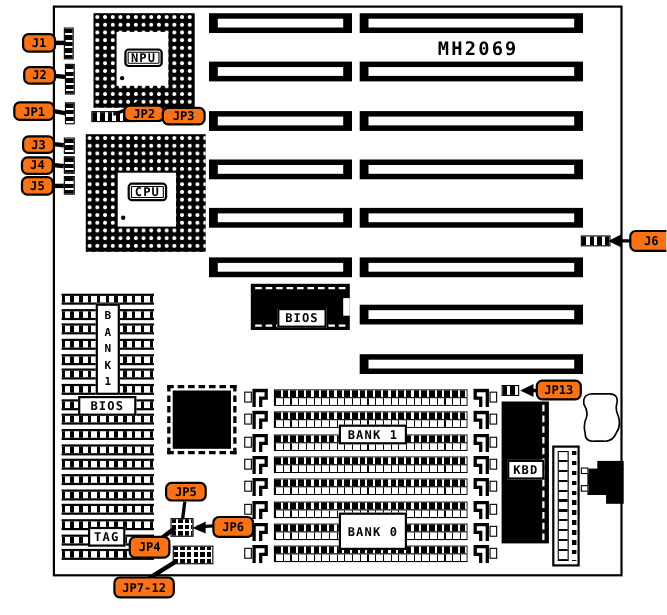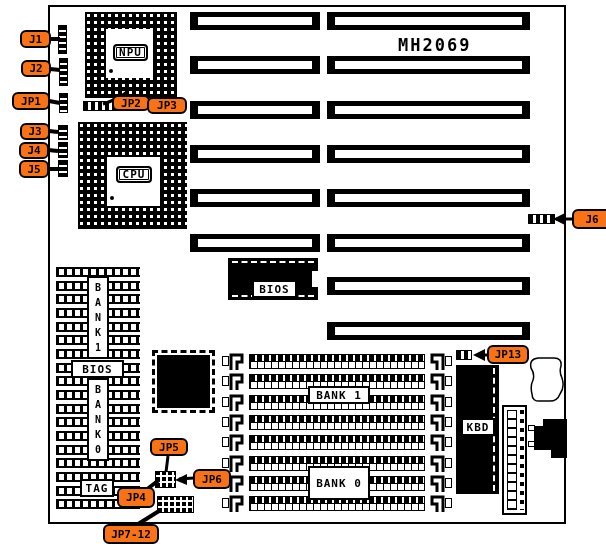--- a/index.html
+++ b/index.html
@@ -210,21 +210,20 @@
   <div class="crow" style="top:417px;"></div>
   <div class="crow" style="top:431px;"></div>
   <div class="crow" style="top:445px;"></div>
   <div class="crow" style="top:458px;"></div>
   <div class="crow" style="top:472px;"></div>
   <div class="crow" style="top:486px;"></div>
   <div class="crow" style="top:499px;"></div>
 
   <div class="vlabel" style="left:87px; top:276px; height:83px;"><span>BANK1</span></div>
   <div class="boxlabel" style="left:71px; top:360px; width:53px; height:18px;">BIOS</div>
-  <div class="vlabel" style="left:87px; top:378px; height:83px;"><span>BANK0</span></div>
   <div class="boxlabel" style="left:80px; top:479px; width:34px; height:18px;">TAG</div>
 
   <div class="simm-row" style="top:353px;">
     <span class="sq l"></span>
       <svg class="hook l" width="17" height="17" viewBox="0 0 17 17">
         <path d="M2,17 V2 H13 V9 H8 V17" fill="none" stroke="#000" stroke-width="3"></path>
       </svg>
     <div class="simm-bar">
         <div class="bt"></div>
         <div class="bb"></div>

